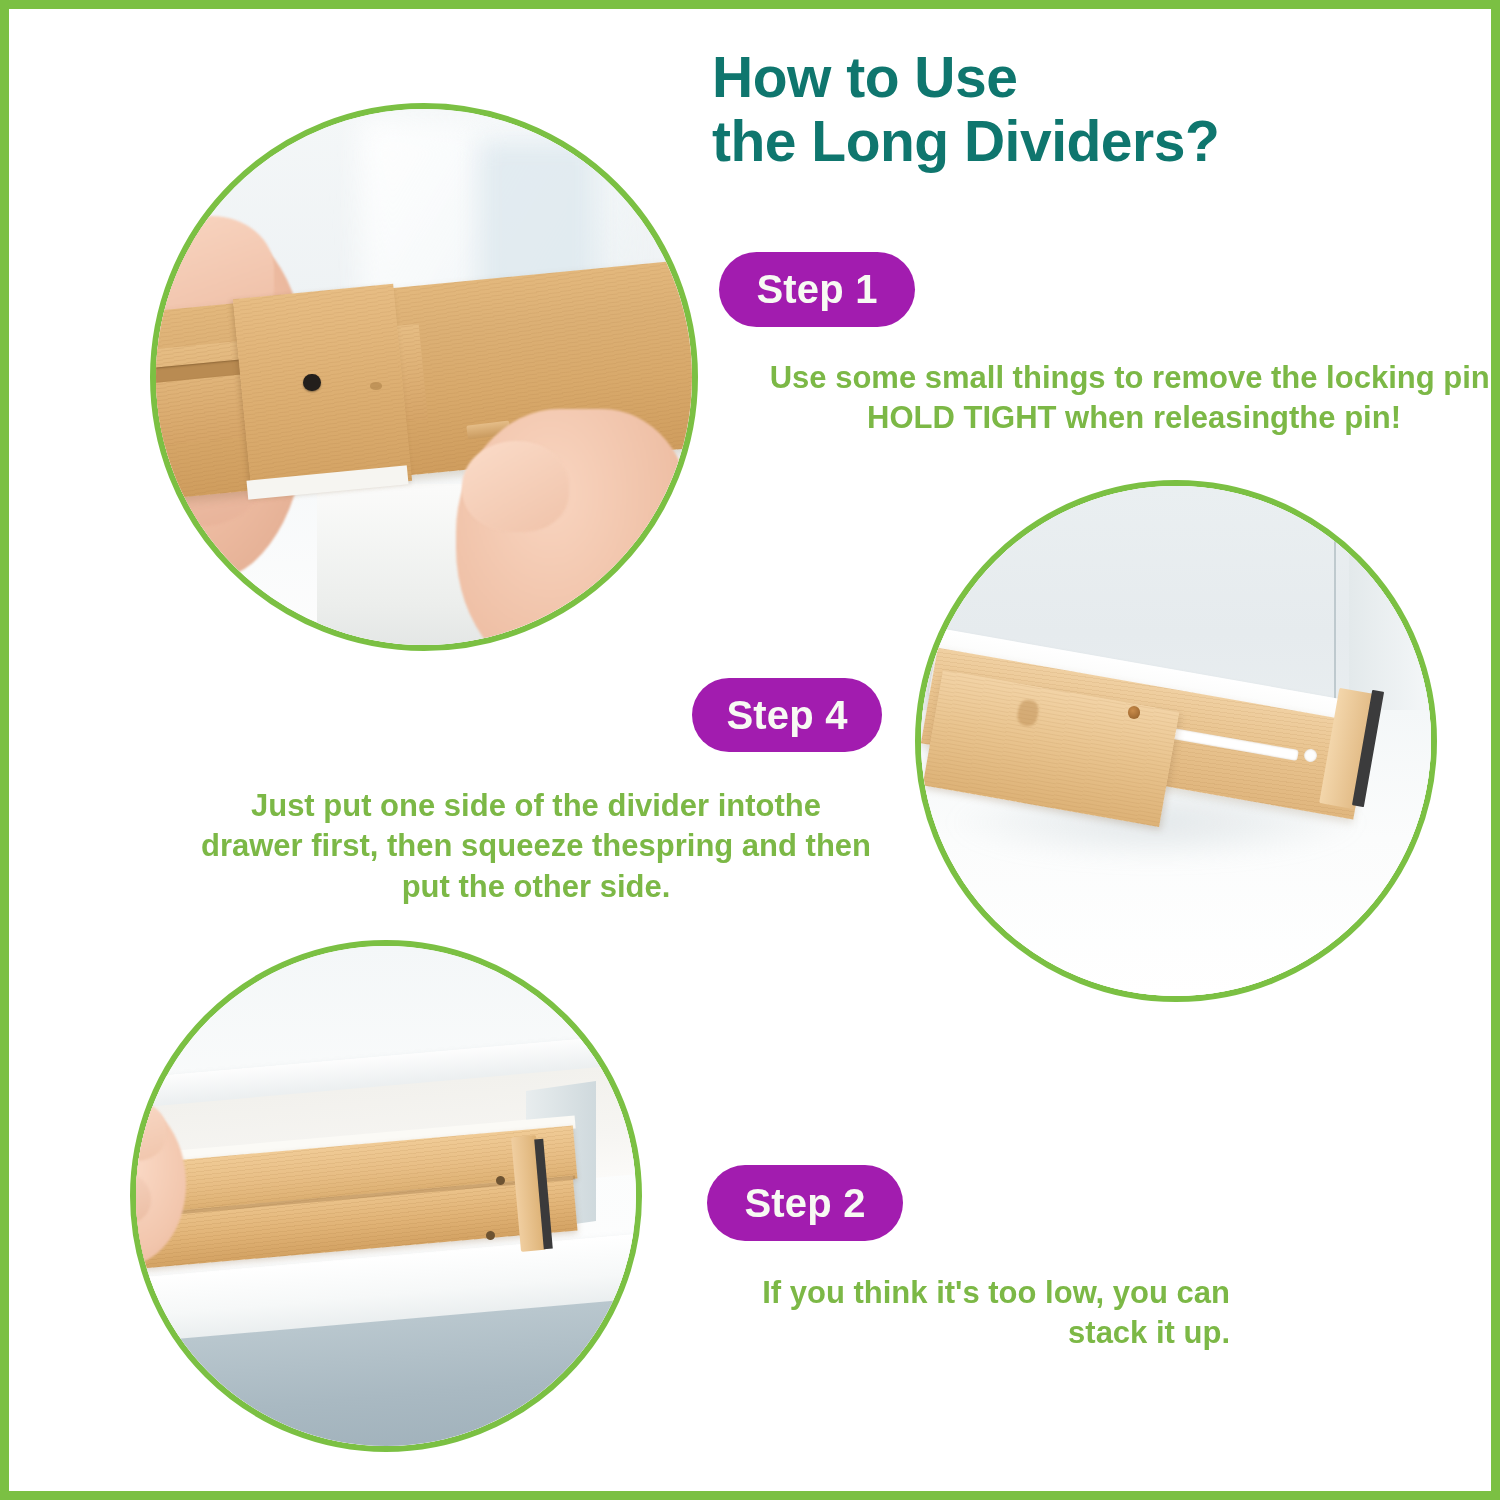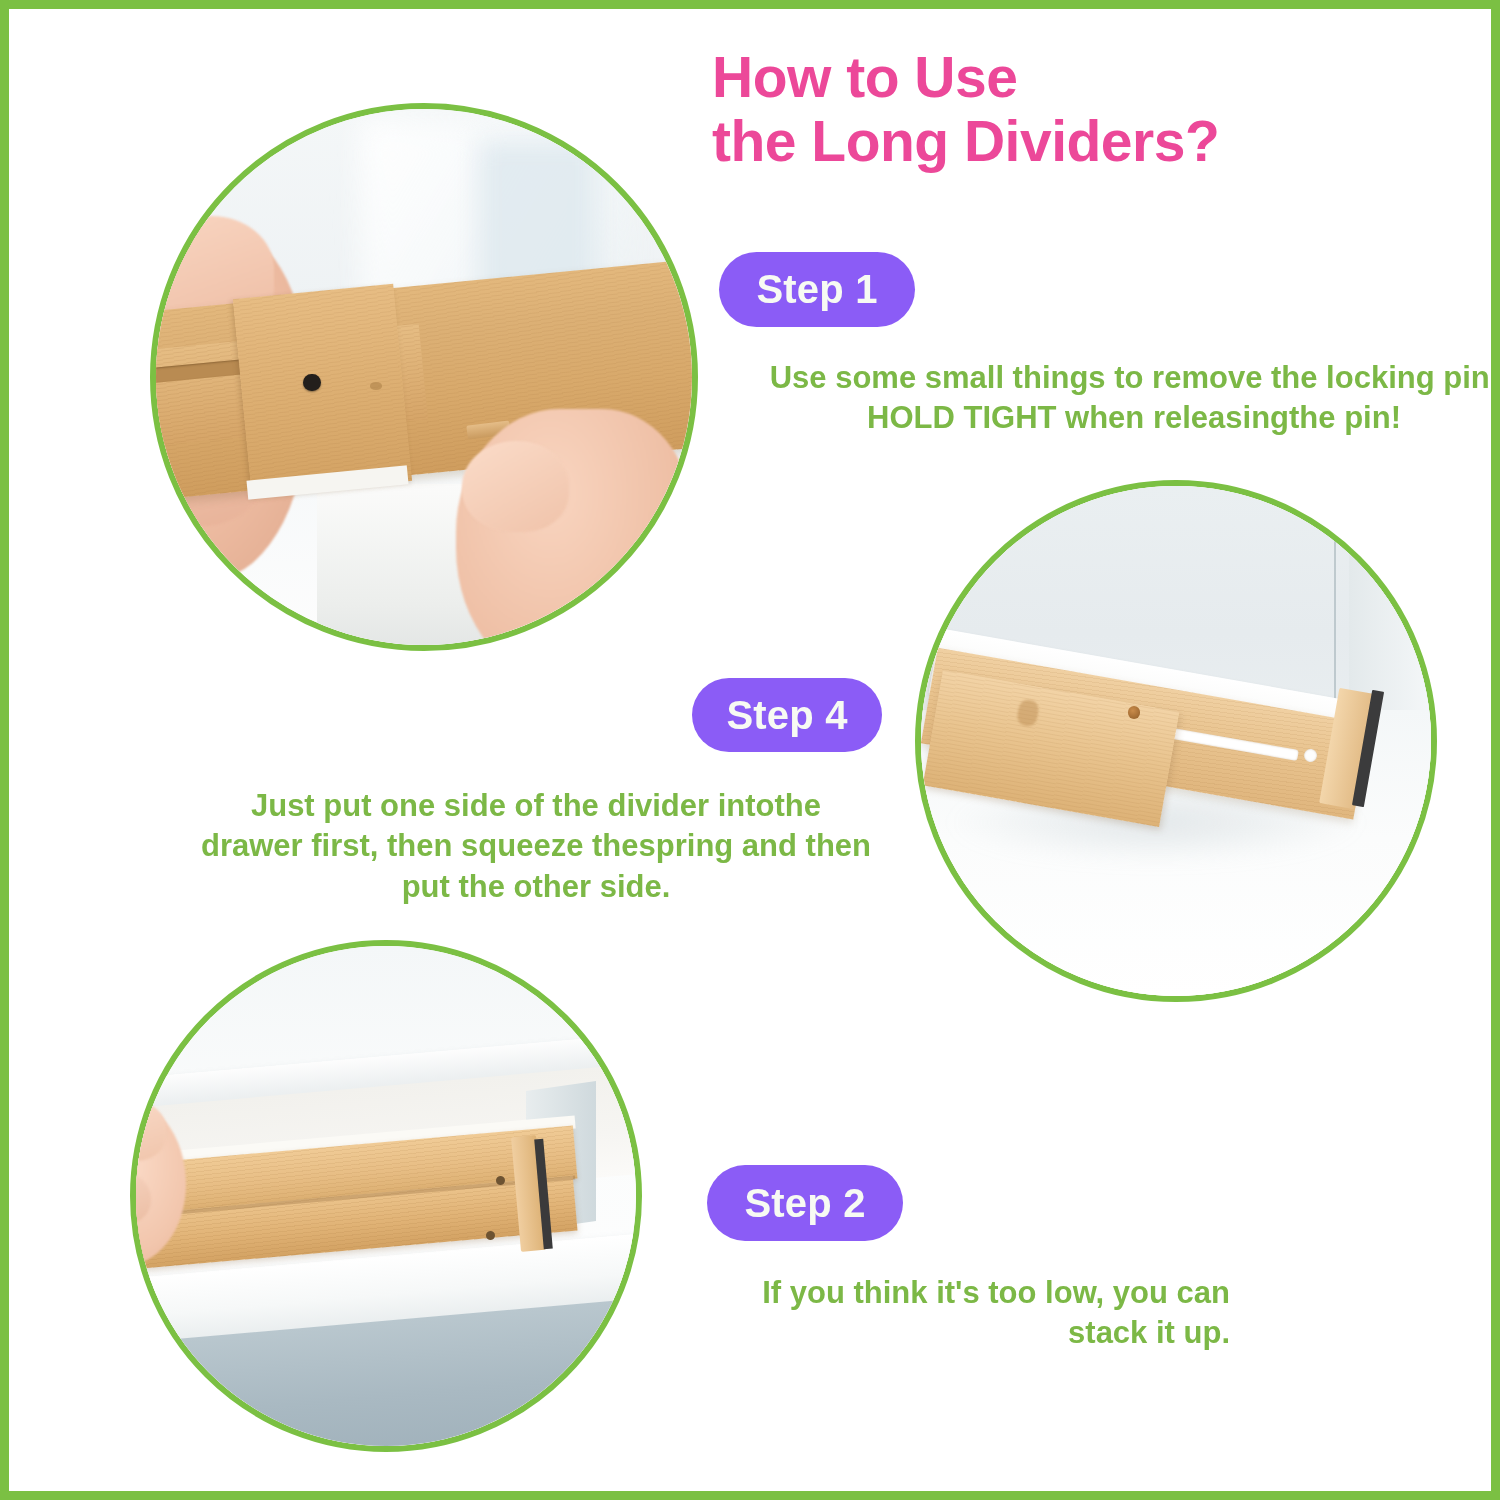--- a/index.html
+++ b/index.html
@@ -31,31 +31,31 @@
   
   .title {
     position: absolute;
     left: 712px;
     top: 46px;
     width: 740px;
     font-size: 57px;
     font-weight: 700;
     line-height: 1.12;
     letter-spacing: -0.5px;
-    color: #ec4899;
+    color: #0f766e;
     white-space: pre-line;
   }
 
   
   .badge {
     position: absolute;
     display: flex;
     align-items: center;
     justify-content: center;
-    background: #8b5cf6;
+    background: #a21caf;
     border-radius: 999px;
     color: #f7faf3;
     font-size: 40px;
     font-weight: 700;
     letter-spacing: 0.2px;
     box-sizing: border-box;
   }
   .badge-1 { left: 719px;  top: 252px;  width: 196px; height: 75px; }
   .badge-2 { left: 692px;  top: 678px;  width: 190px; height: 74px; }
   .badge-3 { left: 707px;  top: 1165px; width: 196px; height: 76px; }

